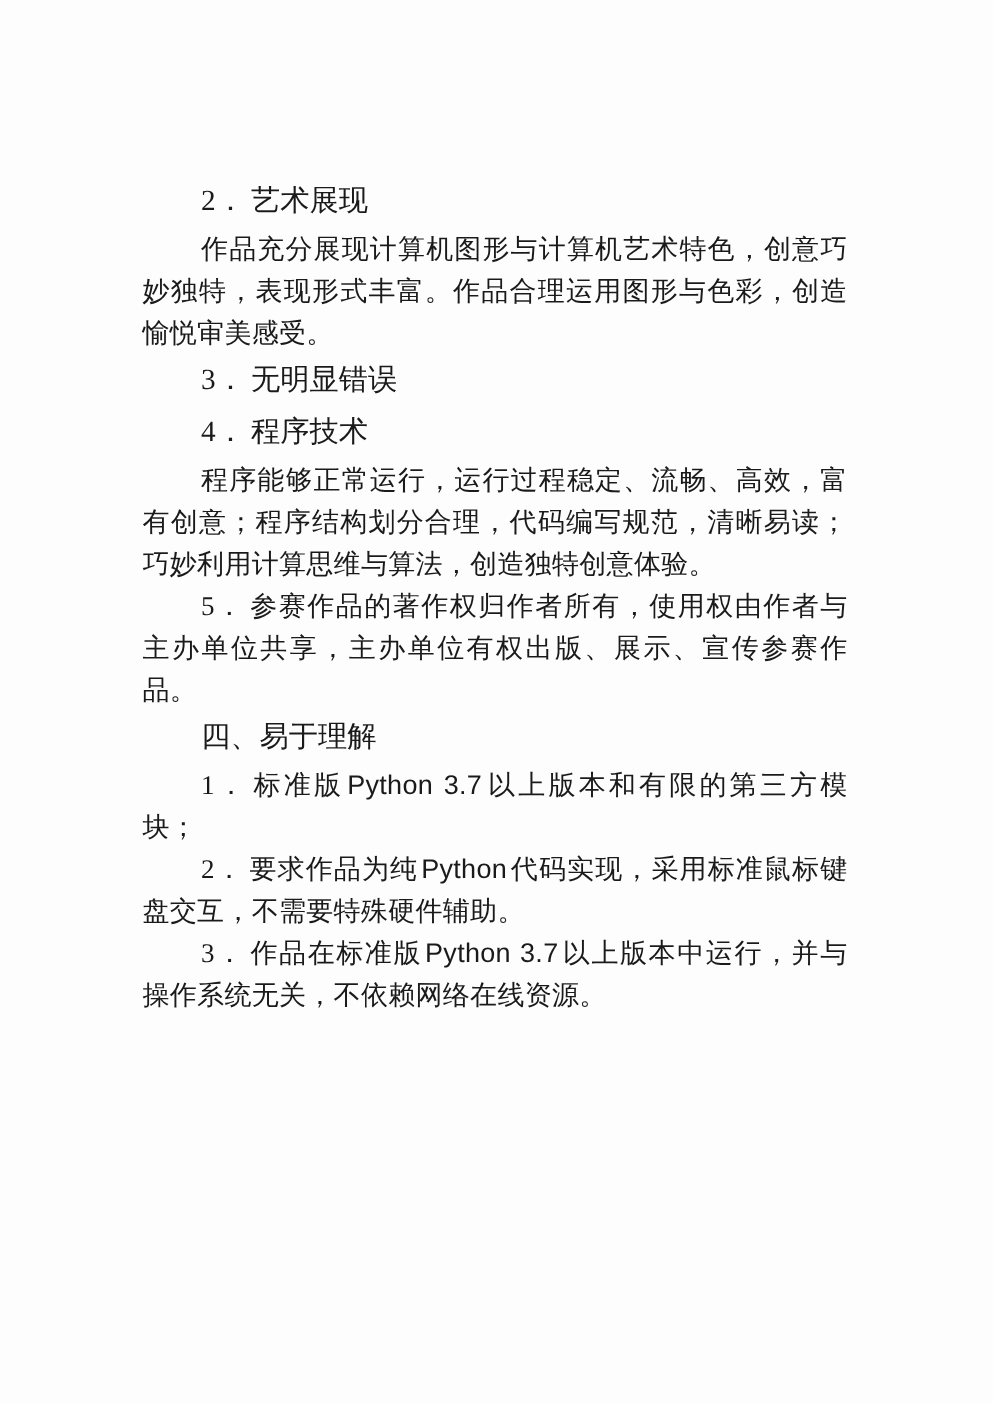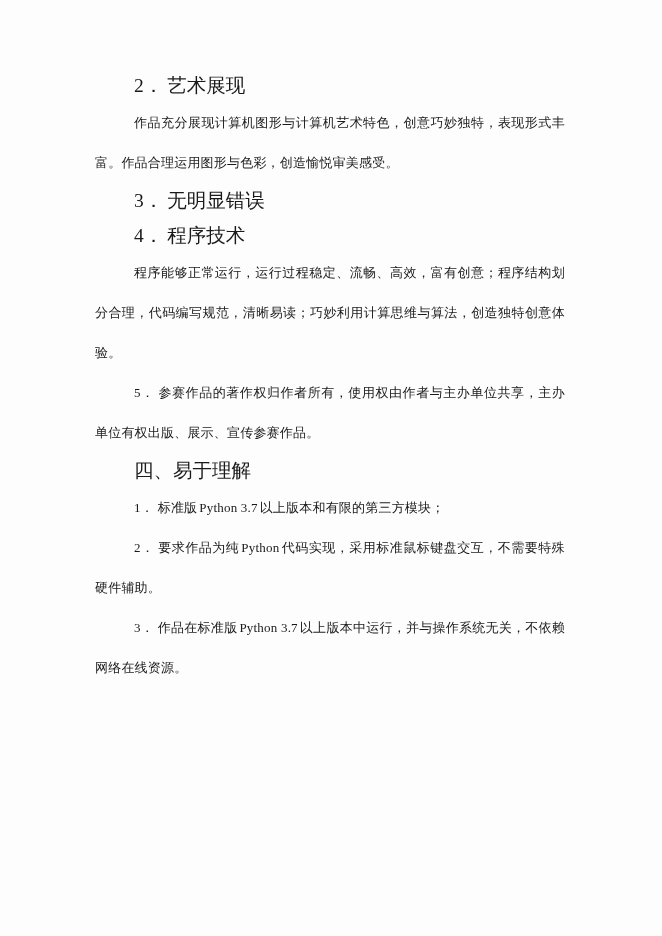--- a/index.html
+++ b/index.html
@@ -14,48 +14,48 @@
     color: #1a1a1a;
     overflow: hidden;
   }
 
   #page {
     position: relative;
     width: 662px;
     height: 936px;
     background: #fdfdfd;
     box-sizing: border-box;
-    padding: 68px 97px 0 95px;
+    padding: 117px 97px 0 95px;
   }
 
   .doc-body {
     width: 470px;
   }
 
   
   .para {
     margin: 0;
-    font-size: 13px;
-    line-height: 40px;
+    font-size: 18px;
+    line-height: 28px;
     text-align: justify;
     text-justify: inter-character;
     text-indent: 39px;
     word-break: break-all;
     letter-spacing: 0.1px;
     font-family: "Liberation Serif", "DejaVu Serif", serif;
   }
 
   .para .cjk {
     font-family: "Liberation Sans", "DejaVu Sans", sans-serif;
     letter-spacing: 0.2px;
   }
 
   
   .lat {
-    font-family: Liberation Serif, serif;
+    font-family: Liberation Sans, sans-serif;
     padding: 0 2px;
     letter-spacing: 0.2px;
   }
 
   
   .num {
     font-family: "Liberation Serif", "DejaVu Serif", serif;
     padding-right: 4px;
   }
 

